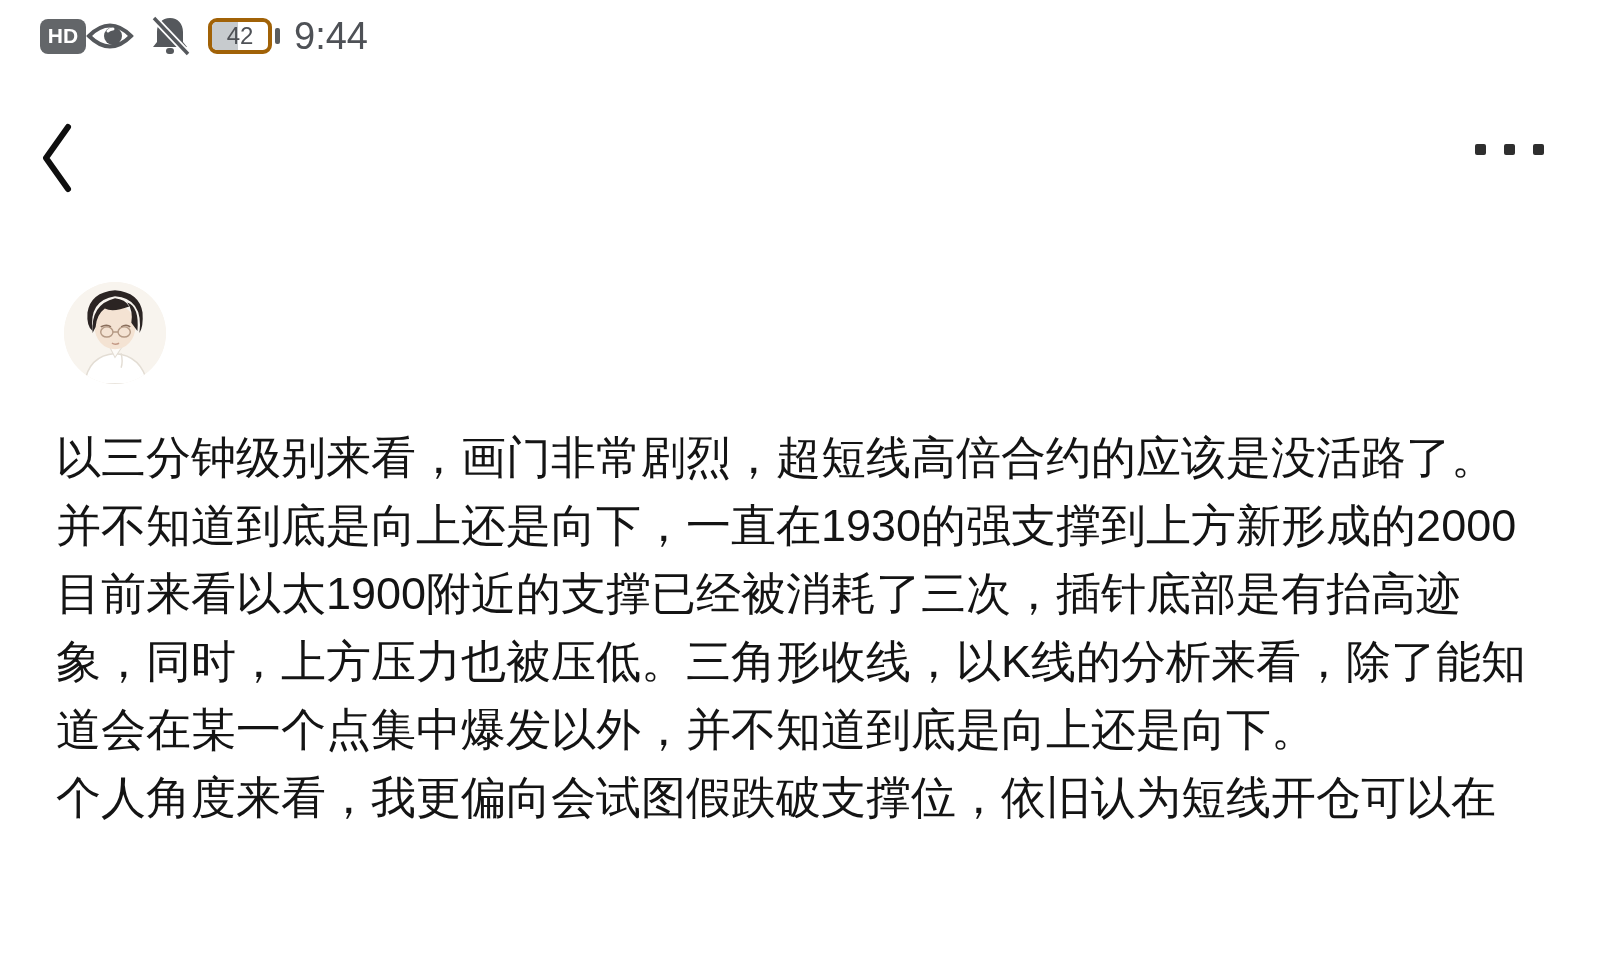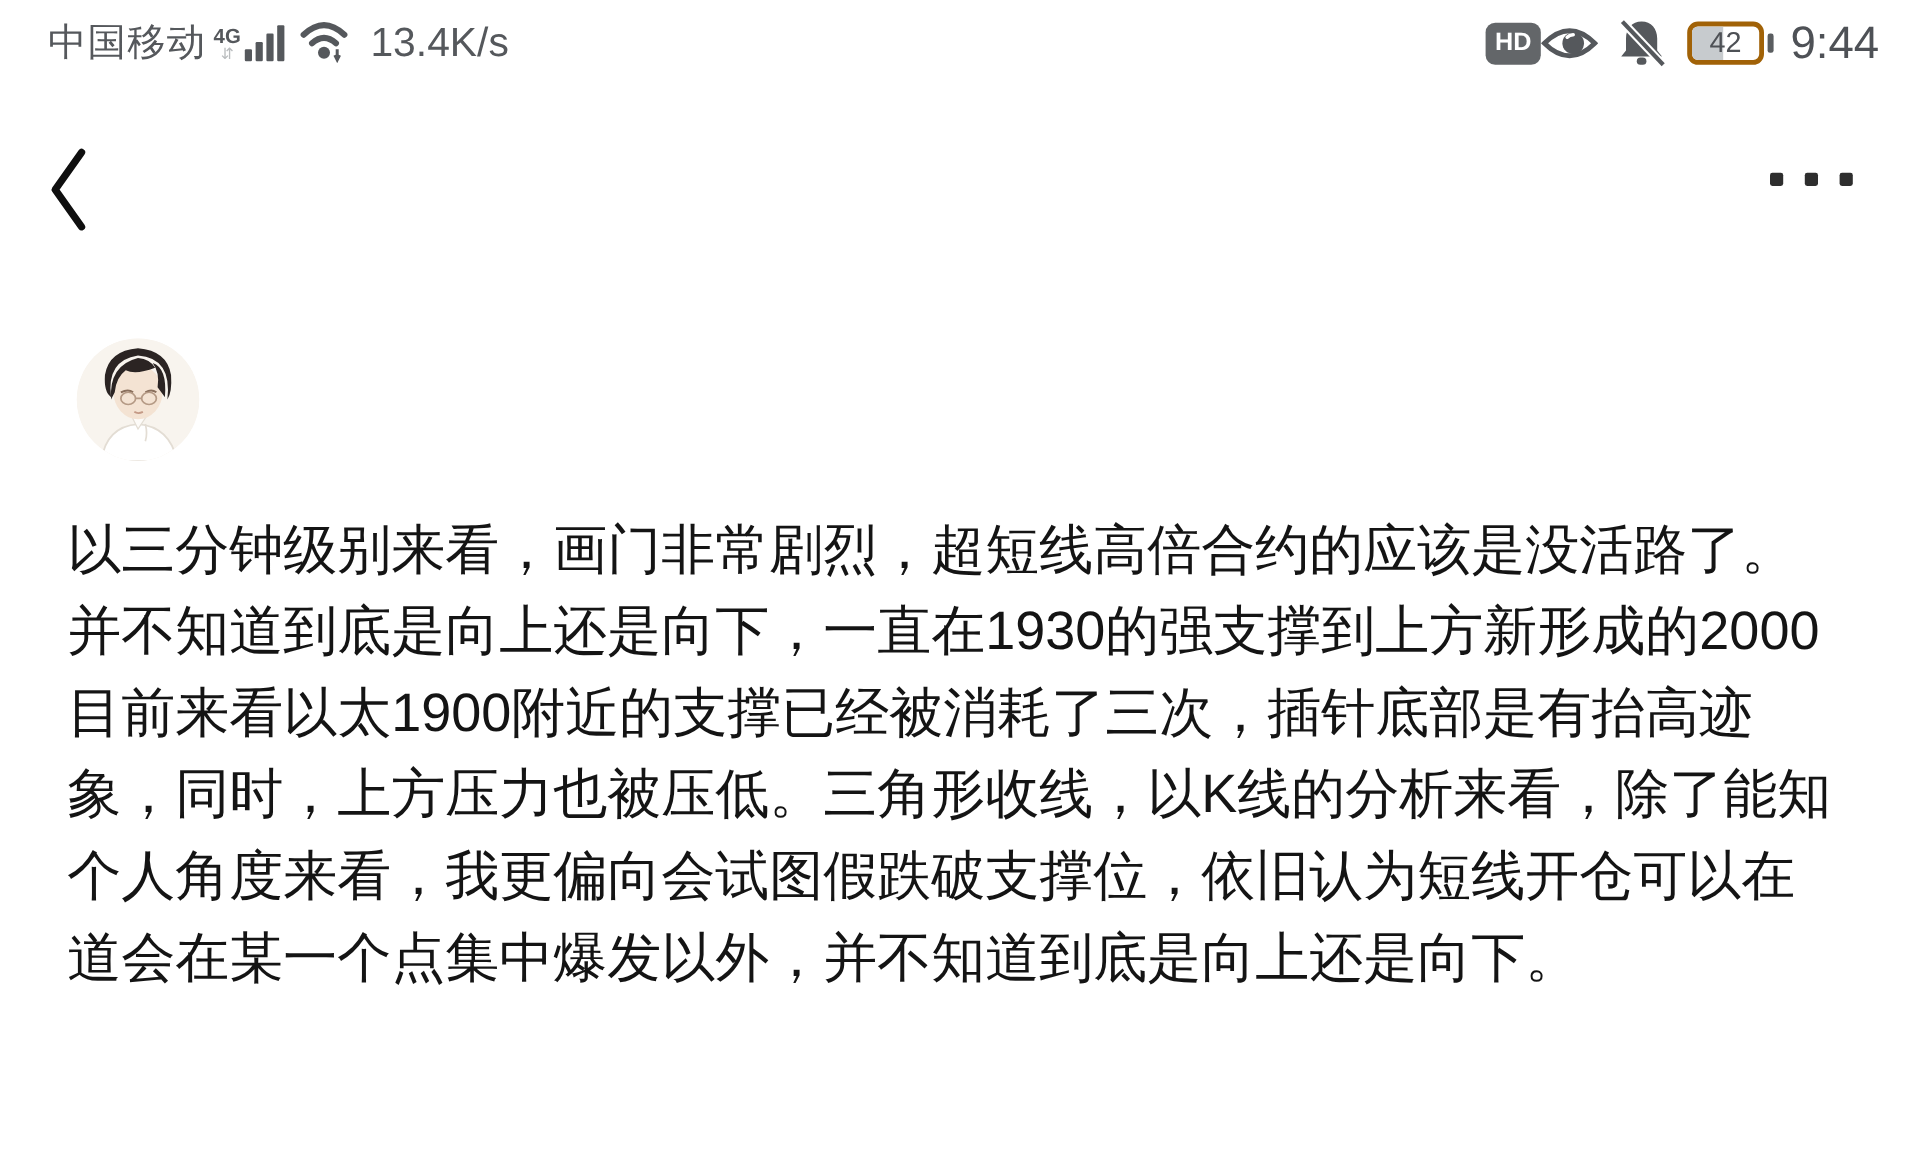--- a/index.html
+++ b/index.html
@@ -69,44 +69,20 @@
     text-underline-offset:9px;
     text-decoration-color:#3a3a3a;
   }
 </style>
 </head>
 <body>
 
 <div class="page">
 
   <div class="status-bar">
-    <div class="sb-left">
-      <span class="sb-carrier">中国移动</span>
-      <span class="sig-wrap">
-        <span class="sig-col">
-          <span class="sig-4g">4G</span>
-          <span class="sig-arrows">⇵</span>
-        </span>
-        <span class="sig-bars">
-          <i style="height:10px"></i>
-            <i style="height:16px"></i>
-            <i style="height:23px"></i>
-            <i style="height:30px"></i>
-        </span>
-      </span>
-      <span class="wifi">
-        <svg width="46" height="38" viewBox="0 0 46 38">
-          <path d="M4 14 Q21 -2 38 14" fill="none" stroke="#55585c" stroke-width="5" stroke-linecap="round"></path>
-          <path d="M11 21 Q21 12 31 21" fill="none" stroke="#55585c" stroke-width="5" stroke-linecap="round"></path>
-          <circle cx="21" cy="29" r="5" fill="#55585c"></circle>
-          <path d="M32 26 l0 8 M30 31 l2 4 2 -4" fill="none" stroke="#55585c" stroke-width="2.5"></path>
-        </svg>
-      </span>
-      <span class="sb-speed">13.4K/s</span>
-    </div>
     <div class="sb-right">
       <span class="hd-badge">HD</span>
       <span class="eye">
         <svg width="48" height="34" viewBox="0 0 48 34">
           <path d="M3 17 Q24 -4 45 17 Q24 38 3 17 Z" fill="none" stroke="#55585c" stroke-width="4"></path>
           <circle cx="27" cy="17" r="9" fill="#55585c"></circle>
           <path d="M22 12 a7 7 0 0 1 5 -2" stroke="#ffffff" stroke-width="3" fill="none" stroke-linecap="round"></path>
         </svg>
       </span>
       <span class="bell">
@@ -157,17 +133,17 @@
         <path d="M56 70 q2 8 0 14" stroke="#e3ddd4" stroke-width="1.4" fill="none"></path>
       </svg>
     </div>
   </div>
 
   <div class="post-body">
       <div class="body-line"><span>以三分钟级别来看，画门非常剧烈，超短线高倍合约的应该是没活路了。</span></div>
       <div class="body-line"><span>并不知道到底是向上还是向下，一直在1930的强支撑到上方新形成的2000</span></div>
       <div class="body-line"><span>目前来看以太1900附近的支撑已经被消耗了三次，插针底部是有抬高迹</span></div>
       <div class="body-line"><span>象，同时，上方压力也被压低。三角形收线，以</span><span class="dashed-u">K线</span><span>的分析来看，除了能知</span></div>
+      <div class="body-line"><span>道会在某一个点集中爆发以外，并不知道到底是向上还是向下。</span></div>
       <div class="body-line"><span>个人角度来看，我更偏向会试图假跌破支撑位，依旧认为短线</span><span class="dashed-u">开仓</span><span>可以在</span></div>
-      <div class="body-line"><span>道会在某一个点集中爆发以外，并不知道到底是向上还是向下。</span></div>
     </div>
 
 </div>
 
 </body></html>

